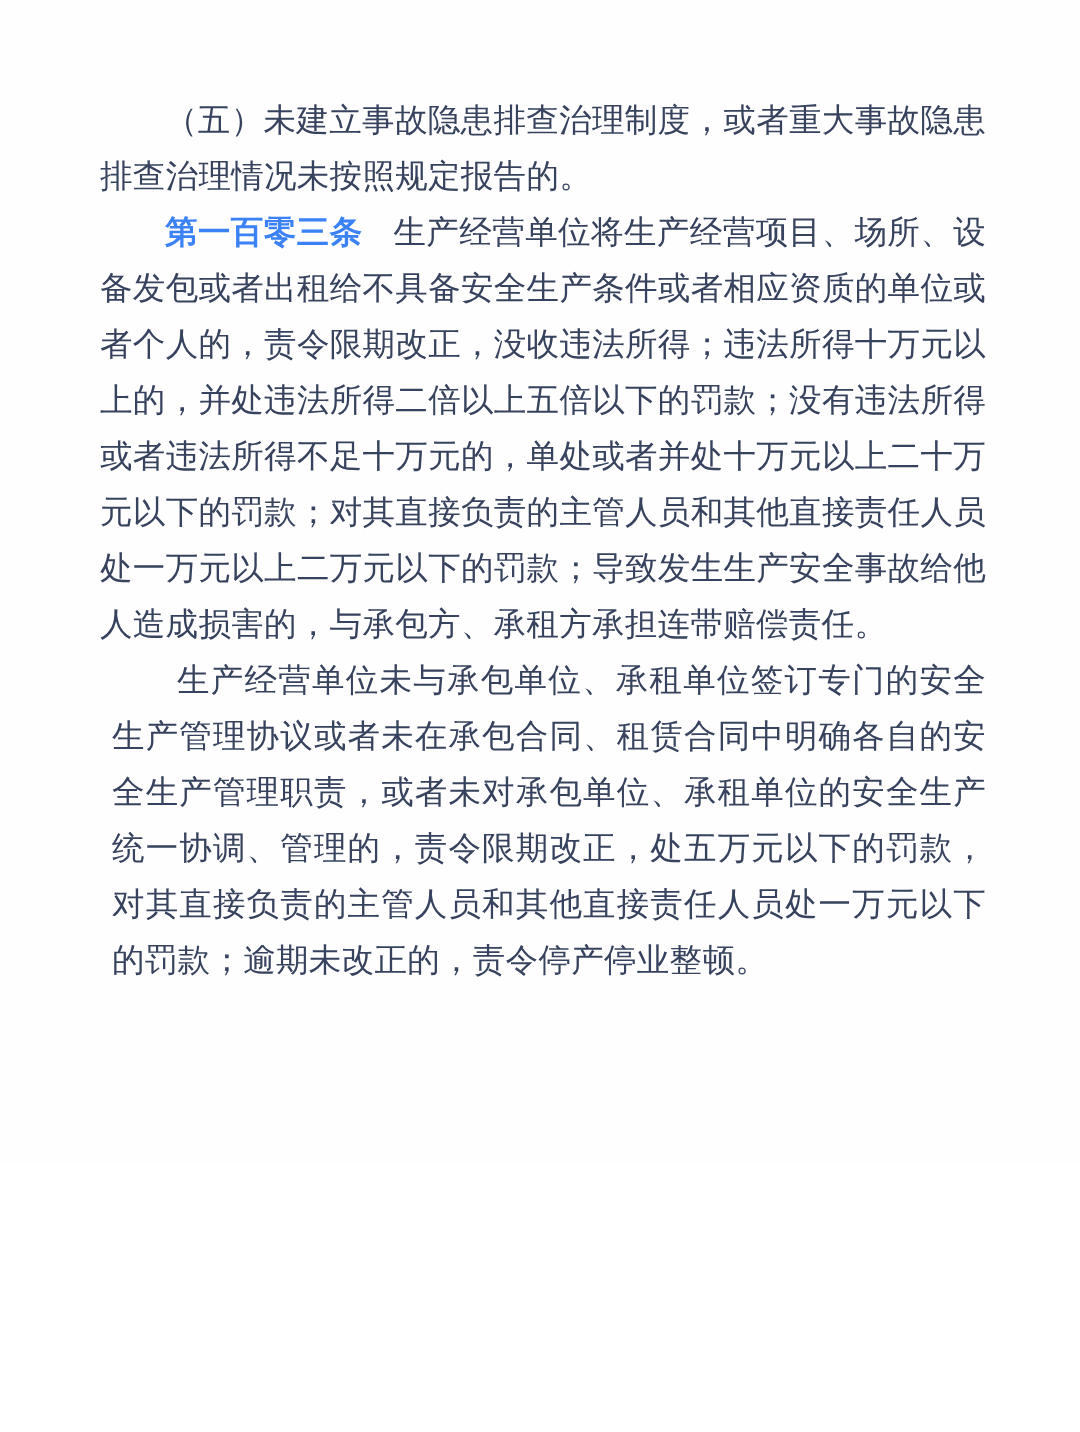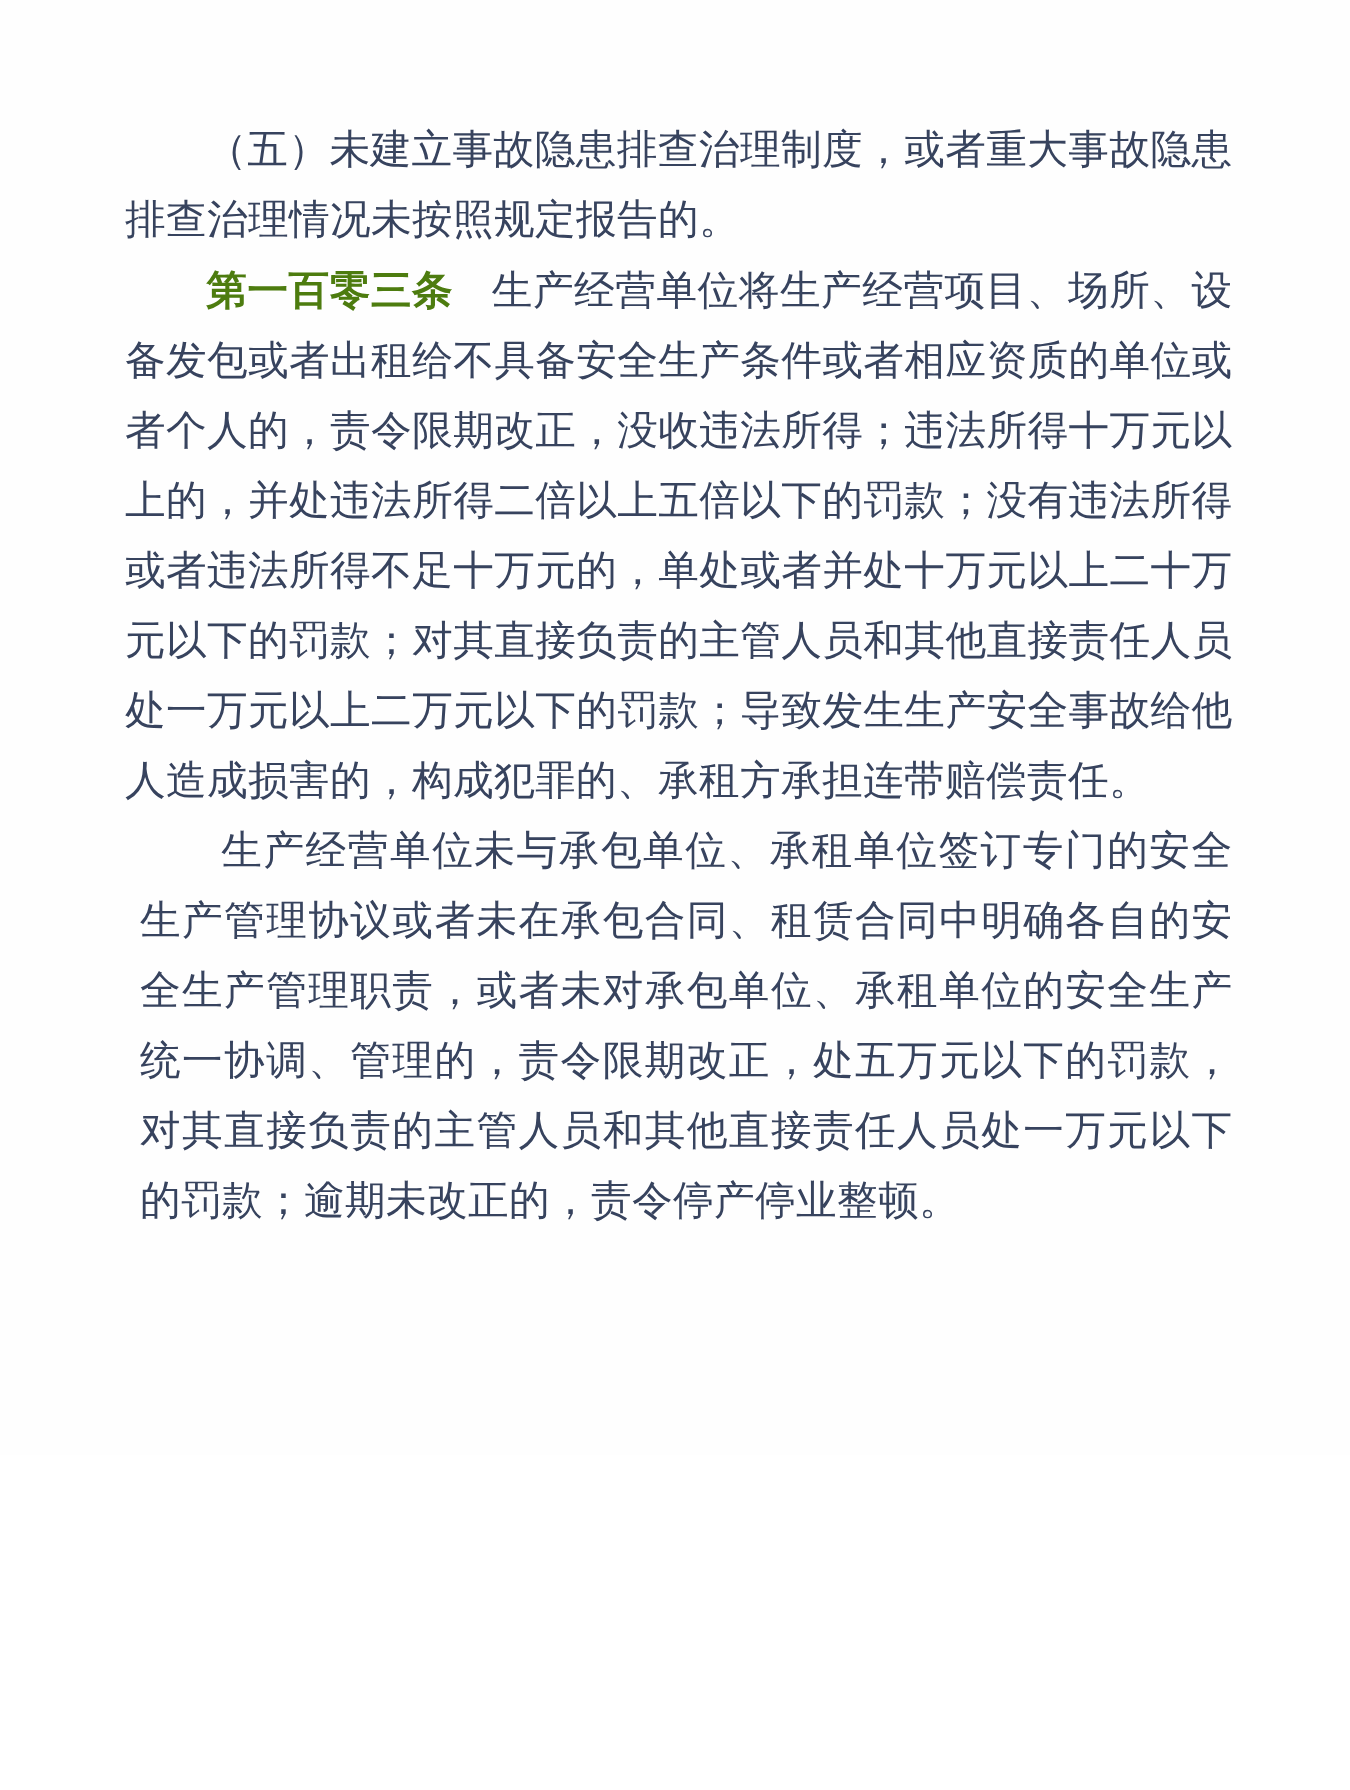--- a/index.html
+++ b/index.html
@@ -44,18 +44,18 @@
 </style>
 </head>
 <body>
 
 <div class="page" style="background: rgb(254, 254, 254);">
   <div class="content">
 
     <p class="para" style="color: rgb(55, 67, 94);"><span class="body-text">（五）未建立事故隐患排查治理制度，或者重大事故隐患排查治理情况未按照规定报告的。</span></p>
 
 
-    <p class="para" style="color: rgb(55, 67, 94);"><span class="article-number" style="color: #4d7c0f;">第一百零三条</span><span class="body-text">生产经营单位将生产经营项目、场所、设备发包或者出租给不具备安全生产条件或者相应资质的单位或者个人的，责令限期改正，没收违法所得；违法所得十万元以上的，并处违法所得二倍以上五倍以下的罚款；没有违法所得或者违法所得不足十万元的，单处或者并处十万元以上二十万元以下的罚款；对其直接负责的主管人员和其他直接责任人员处一万元以上二万元以下的罚款；导致发生生产安全事故给他人造成损害的，构成犯罪的、承租方承担连带赔偿责任。</span></p>
+    <p class="para" style="color: rgb(55, 67, 94);"><span class="article-number" style="color: #3b82f6;">第一百零三条</span><span class="body-text">生产经营单位将生产经营项目、场所、设备发包或者出租给不具备安全生产条件或者相应资质的单位或者个人的，责令限期改正，没收违法所得；违法所得十万元以上的，并处违法所得二倍以上五倍以下的罚款；没有违法所得或者违法所得不足十万元的，单处或者并处十万元以上二十万元以下的罚款；对其直接负责的主管人员和其他直接责任人员处一万元以上二万元以下的罚款；导致发生生产安全事故给他人造成损害的，与承包方、承租方承担连带赔偿责任。</span></p>
 
     <p class="para" style="color: rgb(55, 67, 94); margin-left: 12px;"><span class="body-text">生产经营单位未与承包单位、承租单位签订专门的安全生产管理协议或者未在承包合同、租赁合同中明确各自的安全生产管理职责，或者未对承包单位、承租单位的安全生产统一协调、管理的，责令限期改正，处五万元以下的罚款，对其直接负责的主管人员和其他直接责任人员处一万元以下的罚款；逾期未改正的，责令停产停业整顿。</span></p>
 
   </div>
 </div>
 
 </body></html>

